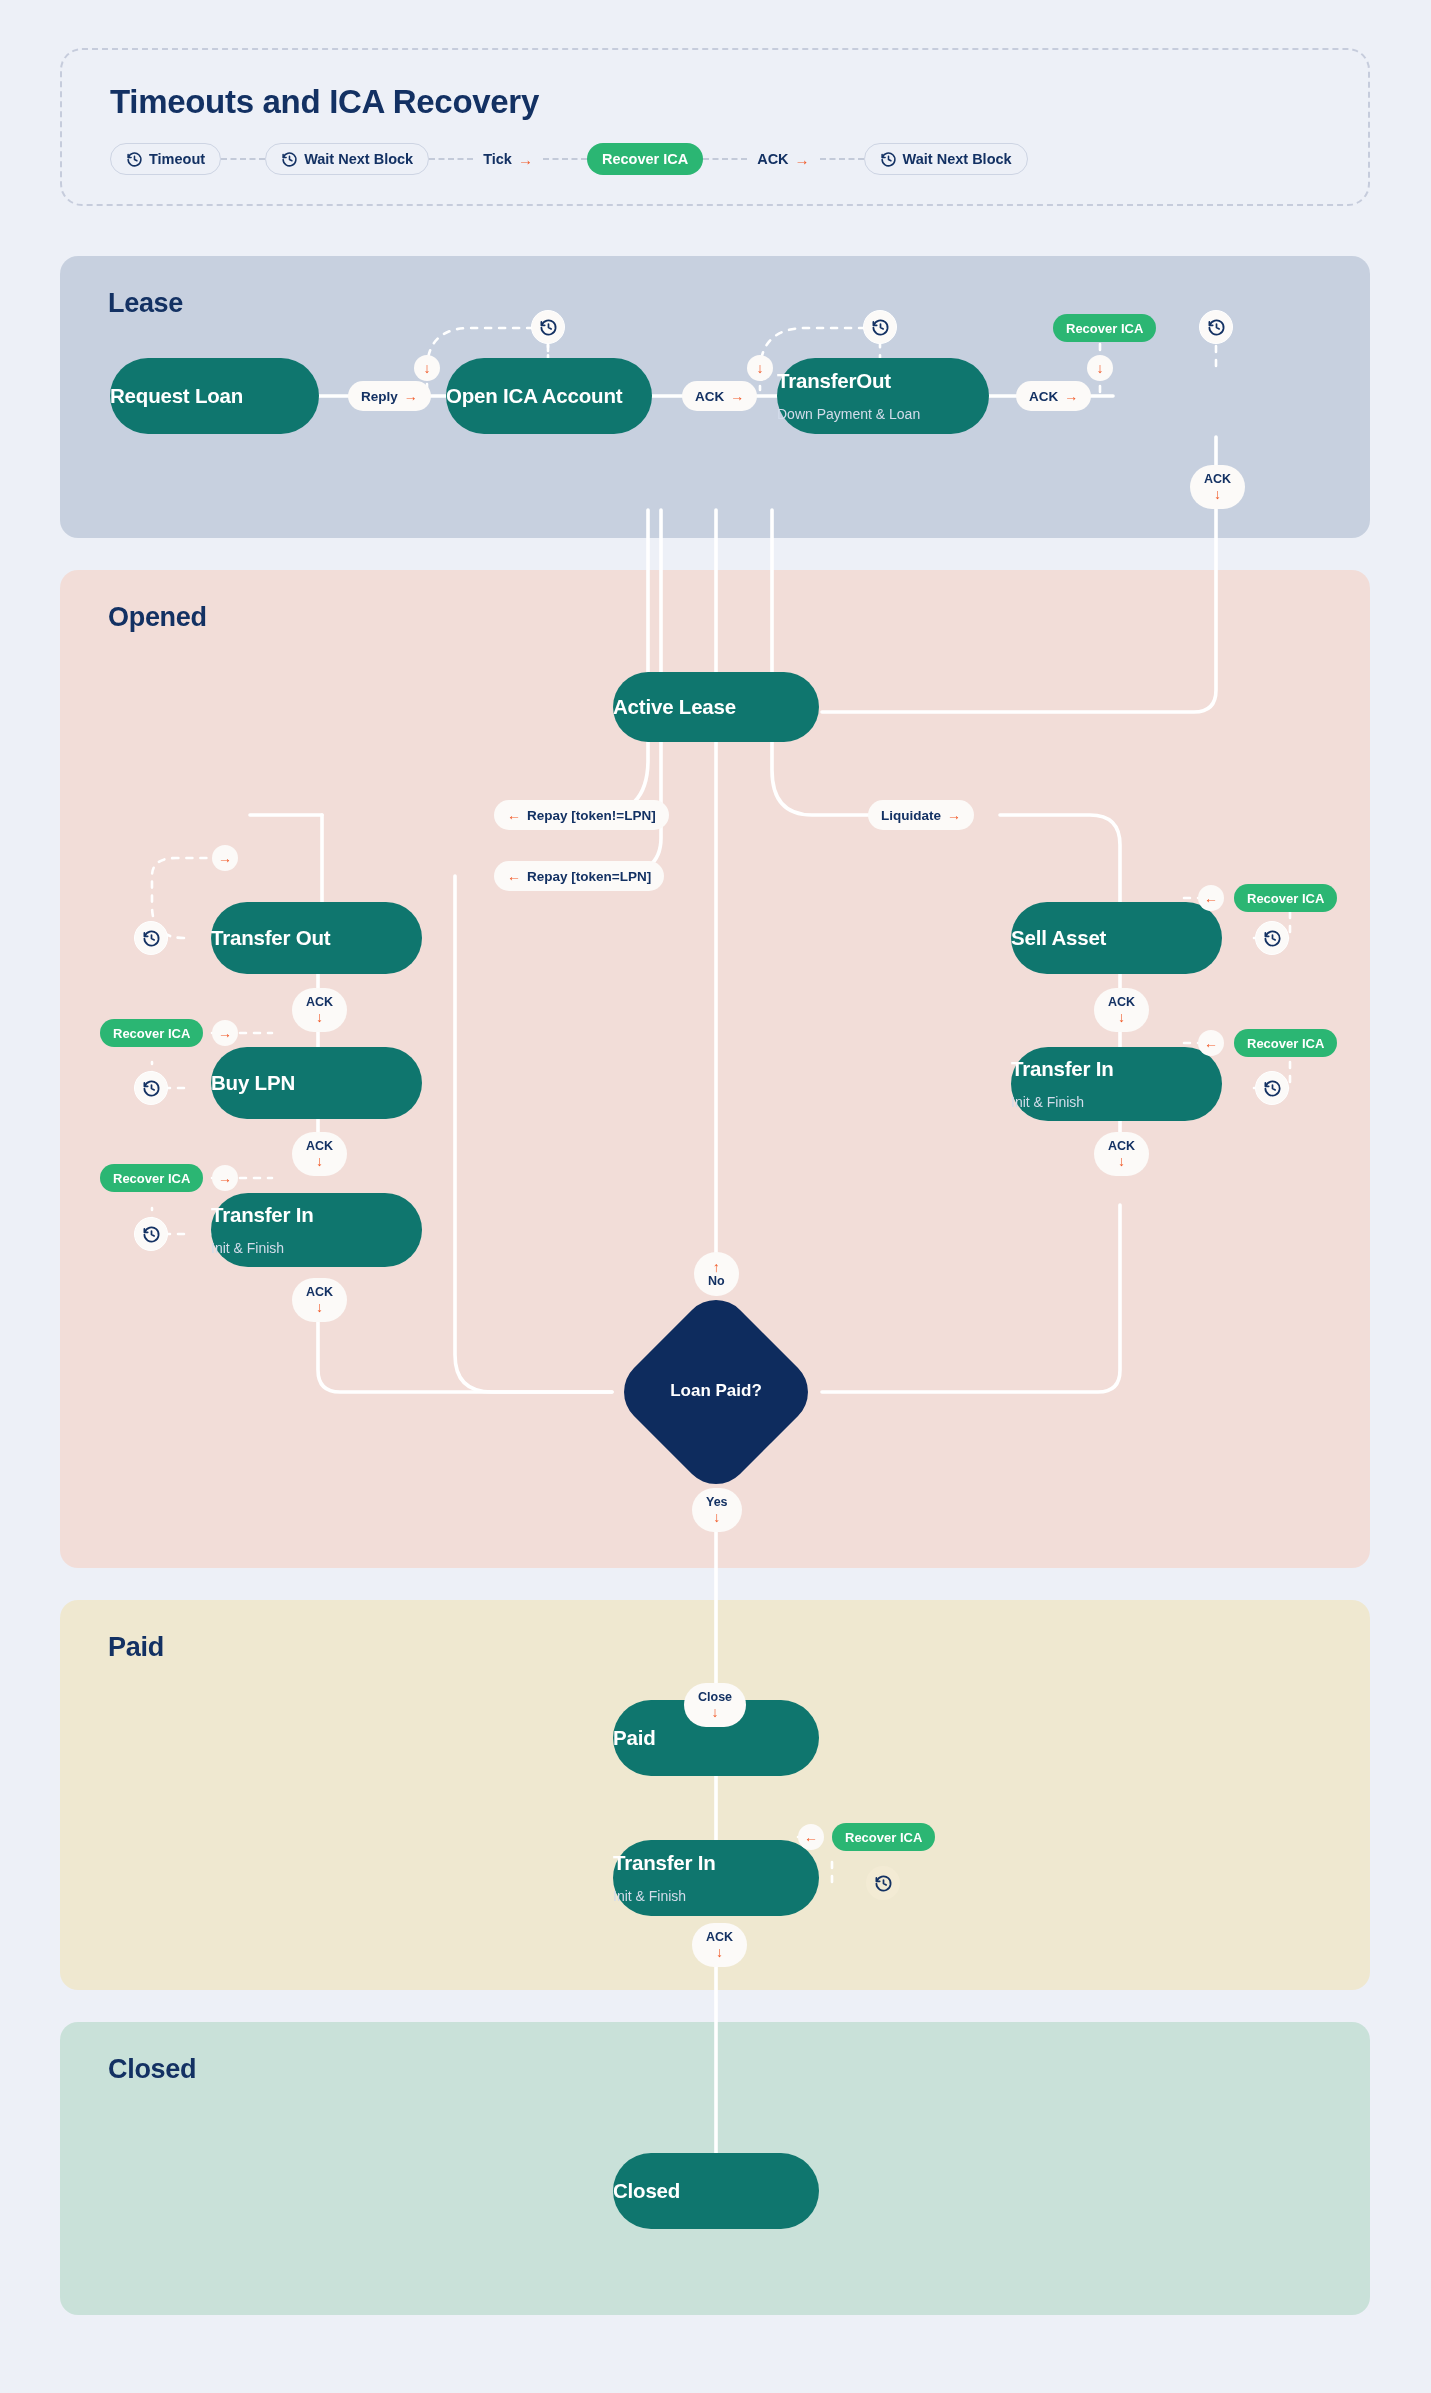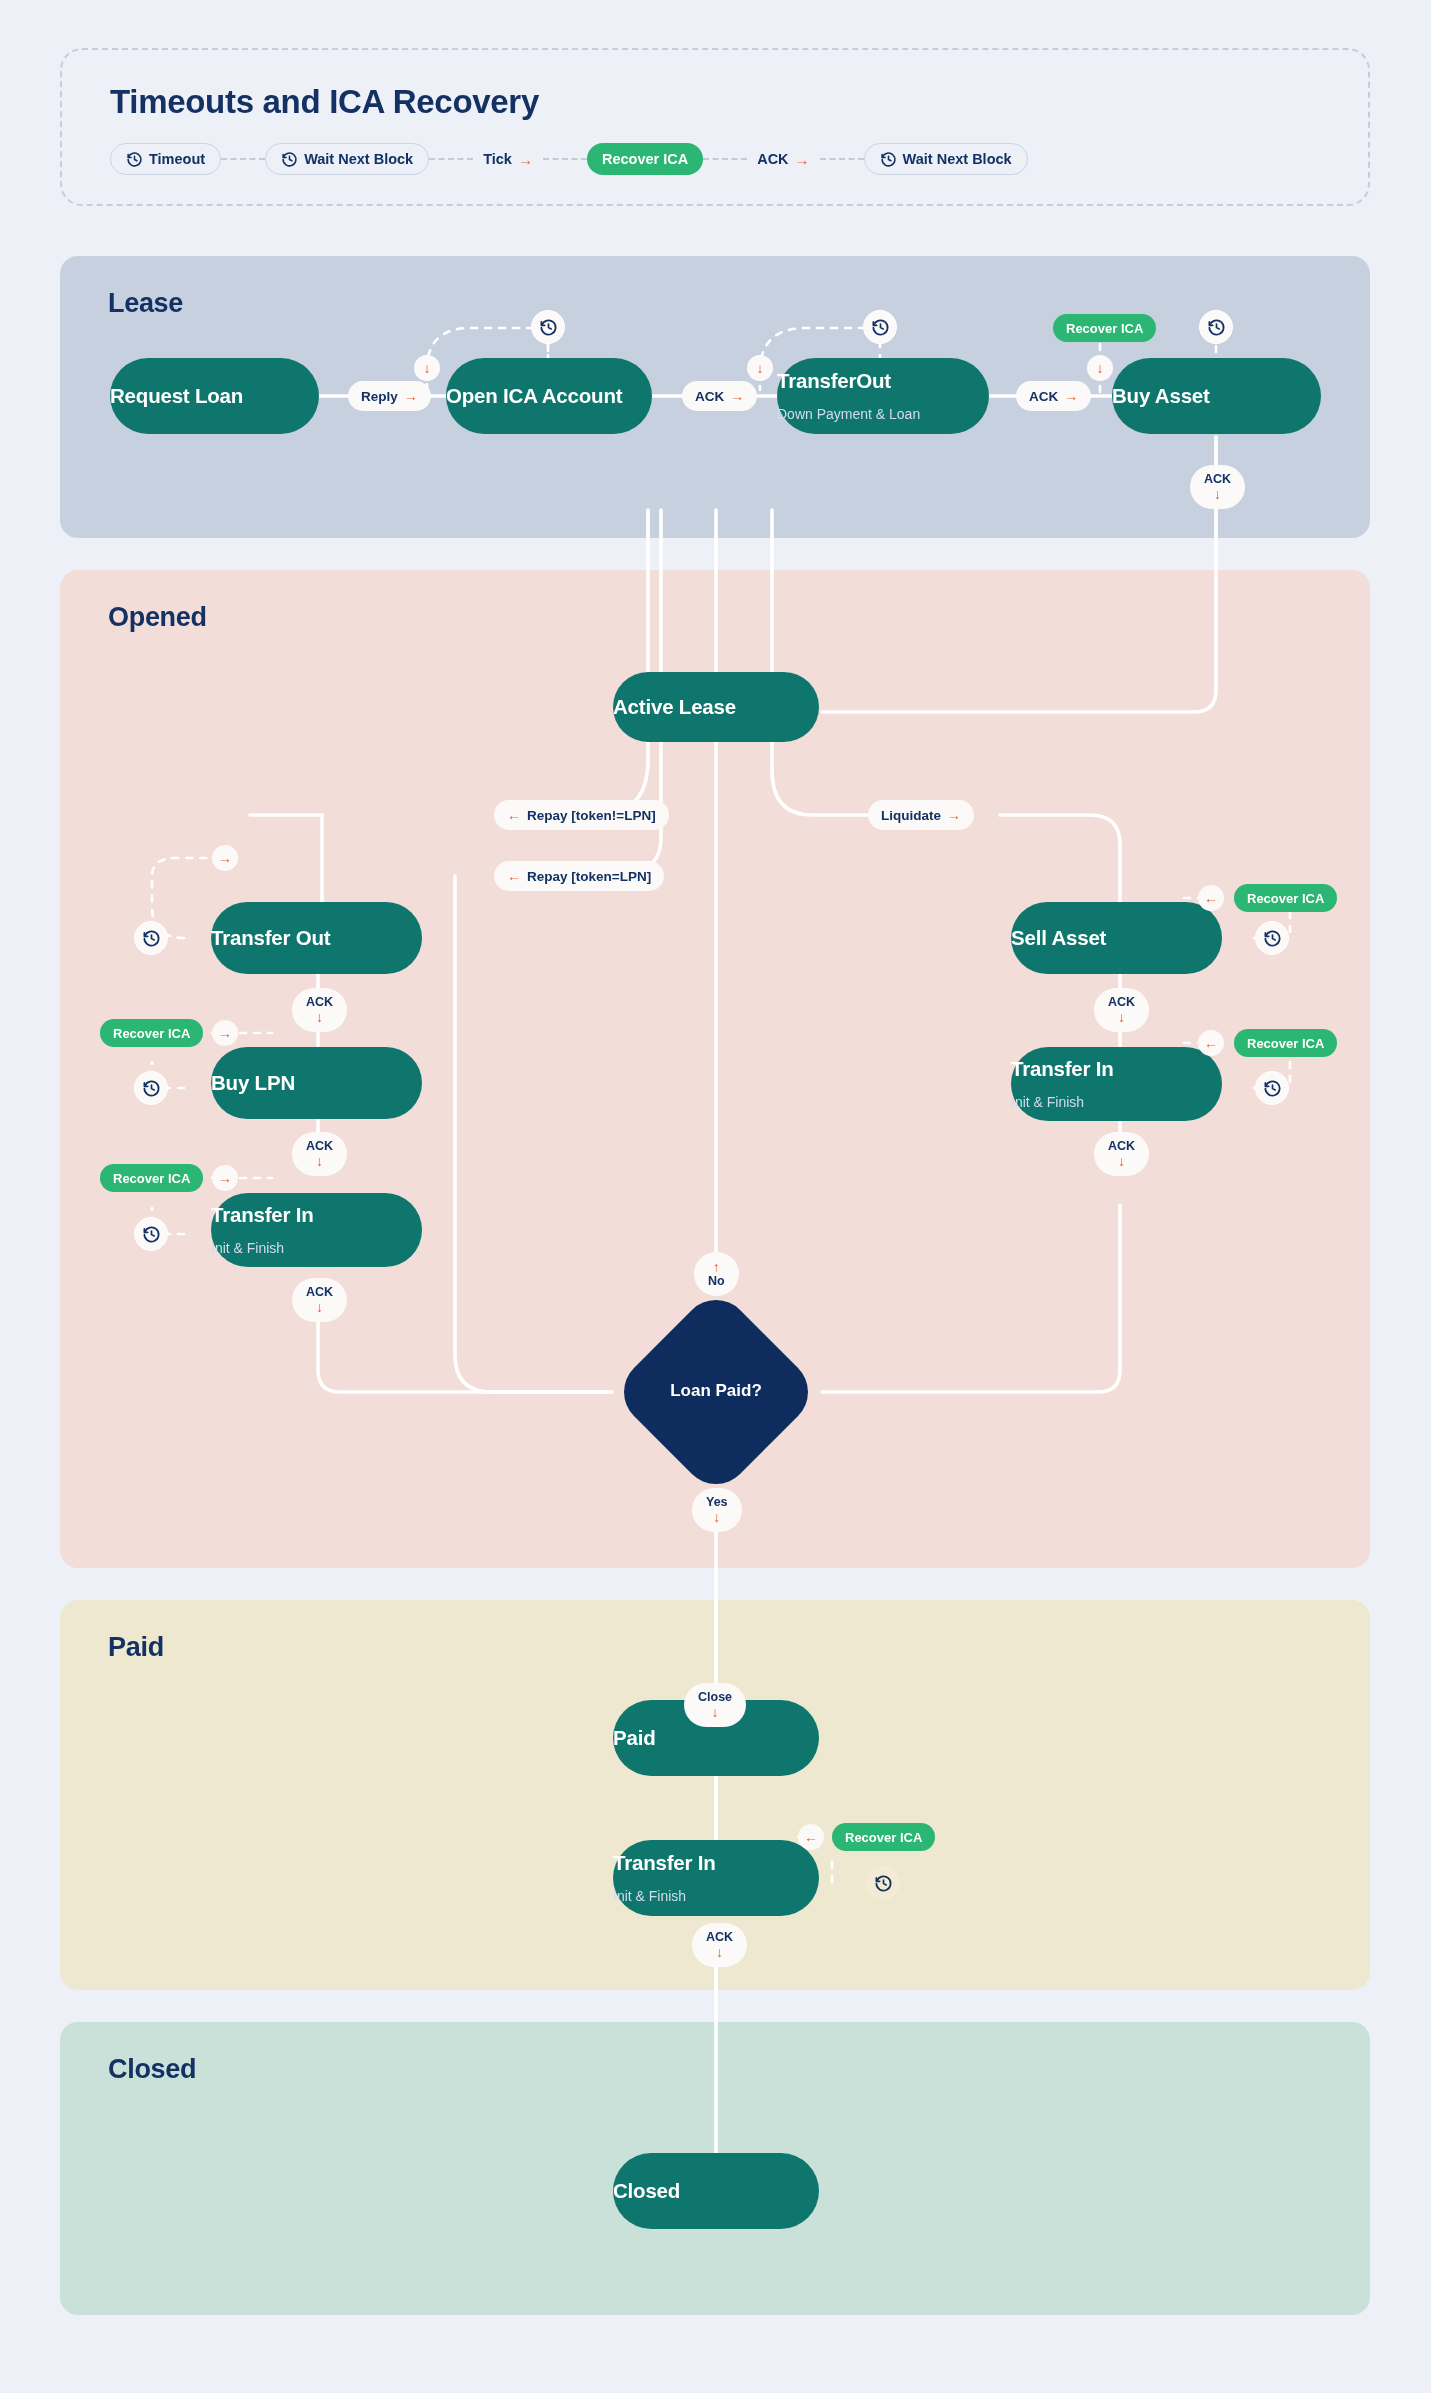--- a/index.html
+++ b/index.html
@@ -369,23 +369,20 @@
   <div class="node" style="left:110px; top:358px; width:209px; height:76px;">
     <span class="t1">Request Loan</span>
   </div>
   <div class="node" style="left:446px; top:358px; width:206px; height:76px;">
     <span class="t1">Open ICA Account</span>
   </div>
   <div class="node" style="left:777px; top:358px; width:212px; height:76px;">
     <span class="t1">TransferOut</span>
     <span class="t2">Down Payment &amp; Loan</span>
   </div>
-  <div class="node" style="left:1112px; top:358px; width:209px; height:76px;">
-    <span class="t1">Buy Asset</span>
-  </div>
 
   <div class="pill" style="left:348px; top:381px;">
     <span>Reply</span>
     <span class="arr">→</span>
   </div>
   <div class="pill" style="left:682px; top:381px;">
     <span>ACK</span>
     <span class="arr">→</span>
   </div>
   <div class="pill" style="left:1016px; top:381px;">

